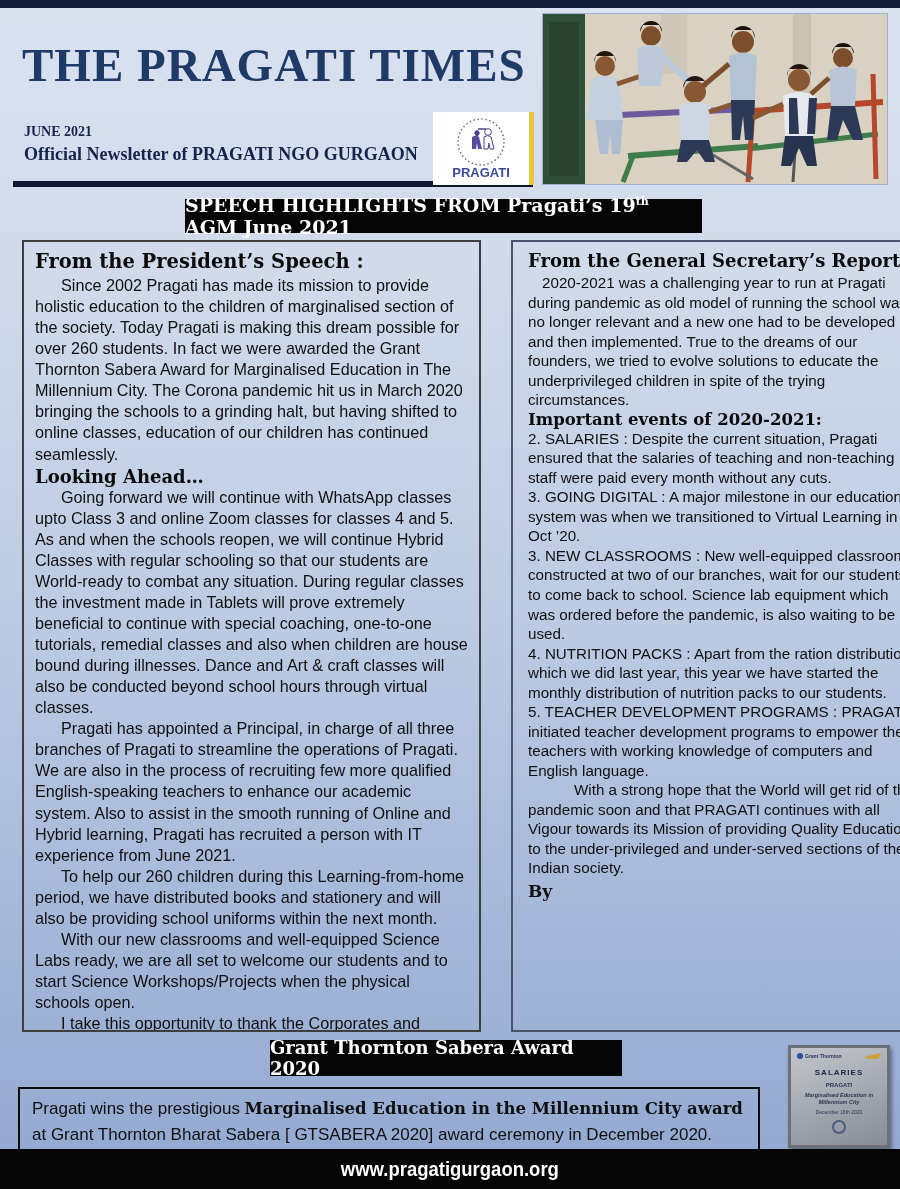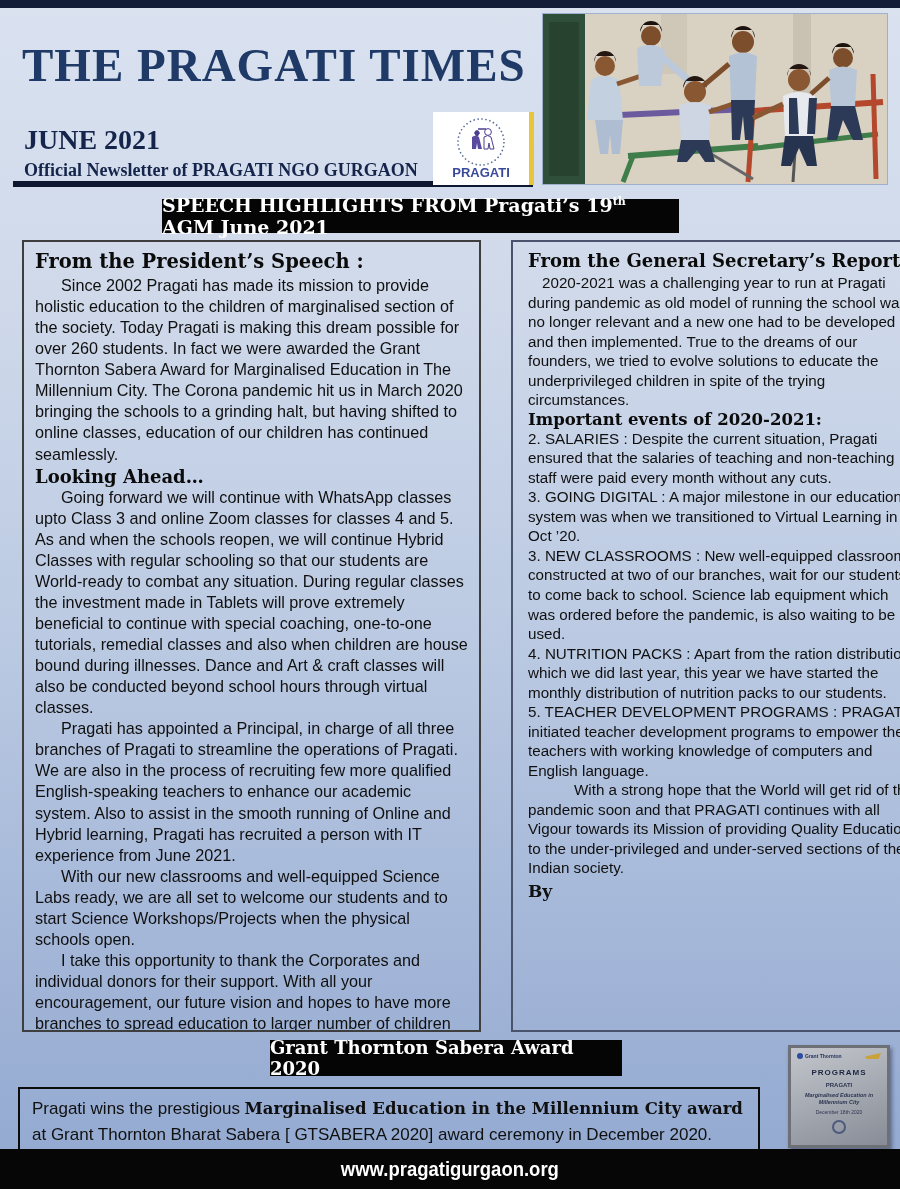--- a/index.html
+++ b/index.html
@@ -12,31 +12,31 @@
   .top-strip { position:absolute; left:0; top:0; width:900px; height:8px; background:#141d37; }
 
   
   .masthead-title {
     position:absolute; left:22px; top:38px; width:530px;
     font-family:"Liberation Serif", serif; font-weight:bold;
     font-size:47px; letter-spacing:1px; color:#1f3a66;
   }
   .issue-block { position:absolute; left:24px; top:124px; width:420px; color:#15244a;
     font-family:"Liberation Serif", serif; font-weight:bold; }
-  .issue-date { font-size:28px; }
+  .issue-date { font-size:14px; }
   .issue-subtitle { font-size:18px; margin-top:4px; }
   .header-rule { position:absolute; left:13px; top:181px; width:520px; height:6px; background:#0e1730; }
 
   .logo-box { position:absolute; left:433px; top:112px; width:101px; height:73px;
     background:#ffffff; border-right:5px solid #e9c53a; display:flex; align-items:center; justify-content:center; }
 
   .photo { position:absolute; left:542px; top:13px; width:346px; height:172px; border:1px solid #9fb0cc; }
 
   
-  .banner1 { position:absolute; left:162px; top:199px; width:517px; height:34px;
+  .banner1 { position:absolute; left:185px; top:199px; width:517px; height:34px;
     background:#050505; color:#fff; display:flex; align-items:center; justify-content:center;
     font-family:"DejaVu Serif", serif; font-weight:bold; font-size:19px; }
   .banner1 sup { font-size:11px; }
   .banner2 { position:absolute; left:270px; top:1040px; width:352px; height:36px;
     background:#050505; color:#fff; display:flex; align-items:center; justify-content:center;
     font-family:"DejaVu Serif", serif; font-weight:bold; font-size:18px; }
 
   
   .col { position:absolute; top:240px; overflow:hidden; color:#101010; }
   .col-left  { left:22px;  width:459px; height:792px; border:2px solid #3e3e3e; padding:8px 11px; }
@@ -160,20 +160,21 @@
   <div class="banner1">
     <span><span>SPEECH HIGHLIGHTS FROM Pragati’s 19</span><sup>th</sup><span> AGM June 2021</span></span>
   </div>
 
   <div class="col col-left">
     <div class="slab col-heading">From the President’s Speech :</div>
     <p class="body ind">Since 2002 Pragati has made its mission to provide holistic education to the children of marginalised section of the society. Today Pragati is making this dream possible for over 260 students. In fact we were awarded the Grant Thornton Sabera Award for Marginalised Education in The Millennium City.  The Corona pandemic hit us in March 2020 bringing the schools to a grinding halt, but having shifted to online classes, education of our children has continued seamlessly.</p>
     <div class="slab sub-heading">Looking Ahead…</div>
     <p class="body ind">Going forward we will continue with WhatsApp classes upto Class 3 and online Zoom classes for classes 4 and 5. As and when the schools reopen, we will continue Hybrid Classes with regular schooling so that our students are World-ready to combat any situation. During regular classes the investment made in Tablets will prove extremely beneficial to continue with special coaching, one-to-one tutorials, remedial classes and also when children are house bound during illnesses. Dance and Art &amp; craft classes will also be conducted beyond school hours through virtual classes.</p>
     <p class="body ind">Pragati has appointed a Principal, in charge of all three branches of Pragati to streamline the operations of Pragati. We are also in the process of recruiting few more qualified English-speaking teachers to enhance our academic system. Also to assist in the smooth running of Online and Hybrid learning, Pragati has recruited a person with IT experience from June 2021.</p>
+    <p class="body ind">To help our 260 children during this Learning-from-home period, we have distributed books and stationery and will also be providing school uniforms within the next month.</p>
     <p class="body ind">With our new classrooms and well-equipped Science Labs ready, we are all set to welcome our students and to start Science Workshops/Projects when the physical schools open.</p>
     <p class="body ind">I take this opportunity to thank the Corporates and individual donors for their support. With all your encouragement, our future vision and hopes to have more branches to spread education to larger number of children can be made a reality.</p>
 
   </div>
 
   <div class="col col-right">
     <div class="slab col-heading">From the General Secretary’s Report:</div>
     <p class="body ind-sm">2020-2021 was a challenging year to run at Pragati during pandemic as old model of running the school was no longer relevant and a new one had to be developed and then implemented. True to the dreams of our founders, we tried to evolve solutions to educate the underprivileged children in spite of the trying circumstances.</p>
     <div class="slab events-heading">Important events of 2020-2021:</div>
     <p class="body">2. SALARIES : Despite the current situation, Pragati ensured that the salaries of teaching and non-teaching staff were paid every month without any cuts.</p>
@@ -195,21 +196,21 @@
   </div>
 
   <div class="plaque">
     <div class="brand-row">
       <span class="gt">
           <span class="gt-dot"></span>
           <span>Grant Thornton</span>
         </span>
       <span class="vibrant-mark"></span>
     </div>
-    <div class="cat">PROGRAMS</div>
+    <div class="cat">SALARIES</div>
     <div class="org">PRAGATI</div>
     <div class="award-line">Marginalised Education in Millennium City</div>
     <div class="date">December 18th 2020</div>
     <div class="seal"></div>
   </div>
 
   <div class="footer">
     <span class="url">www.pragatigurgaon.org</span>
   </div>
 </div>

